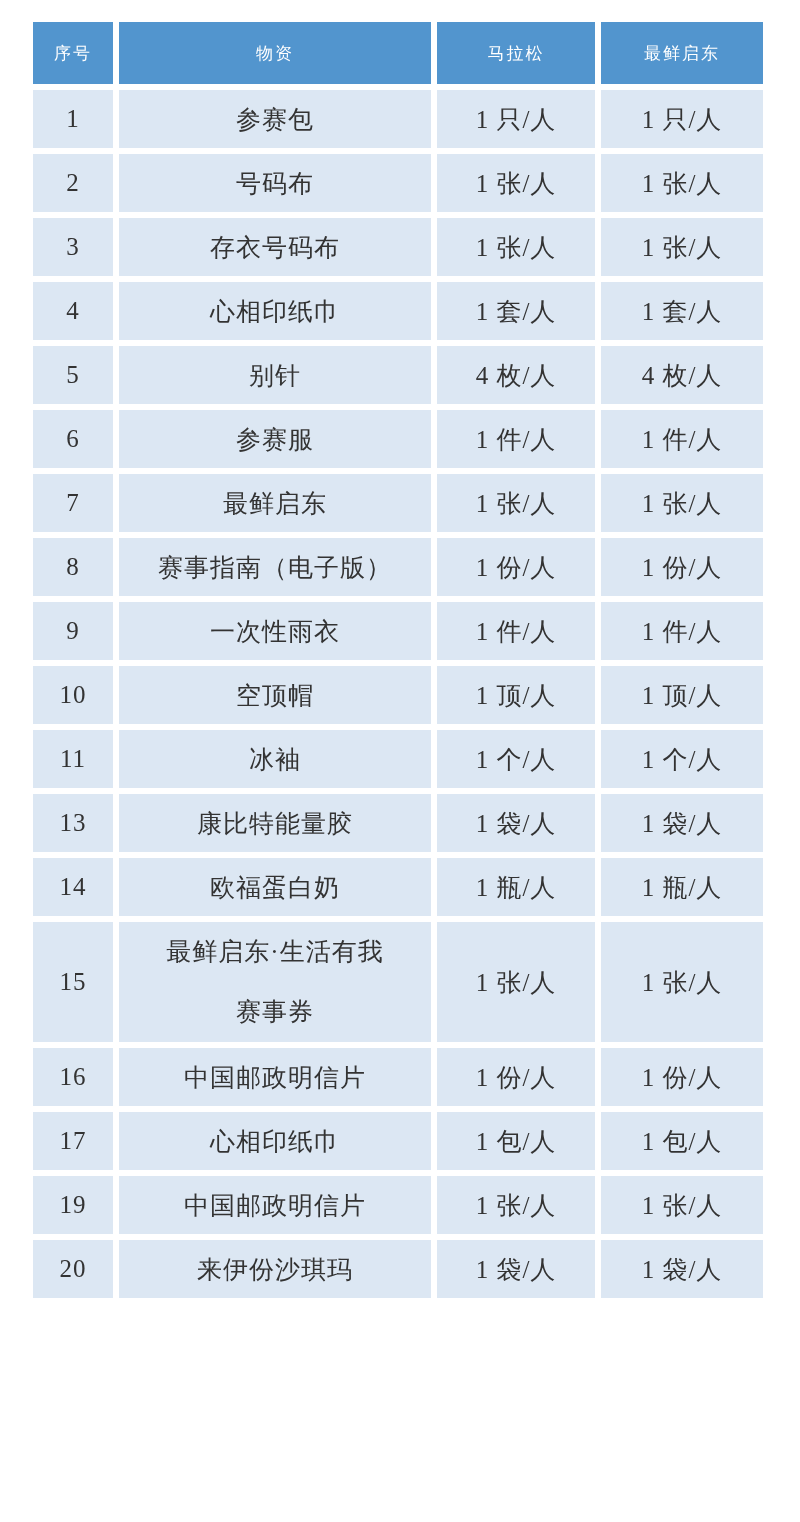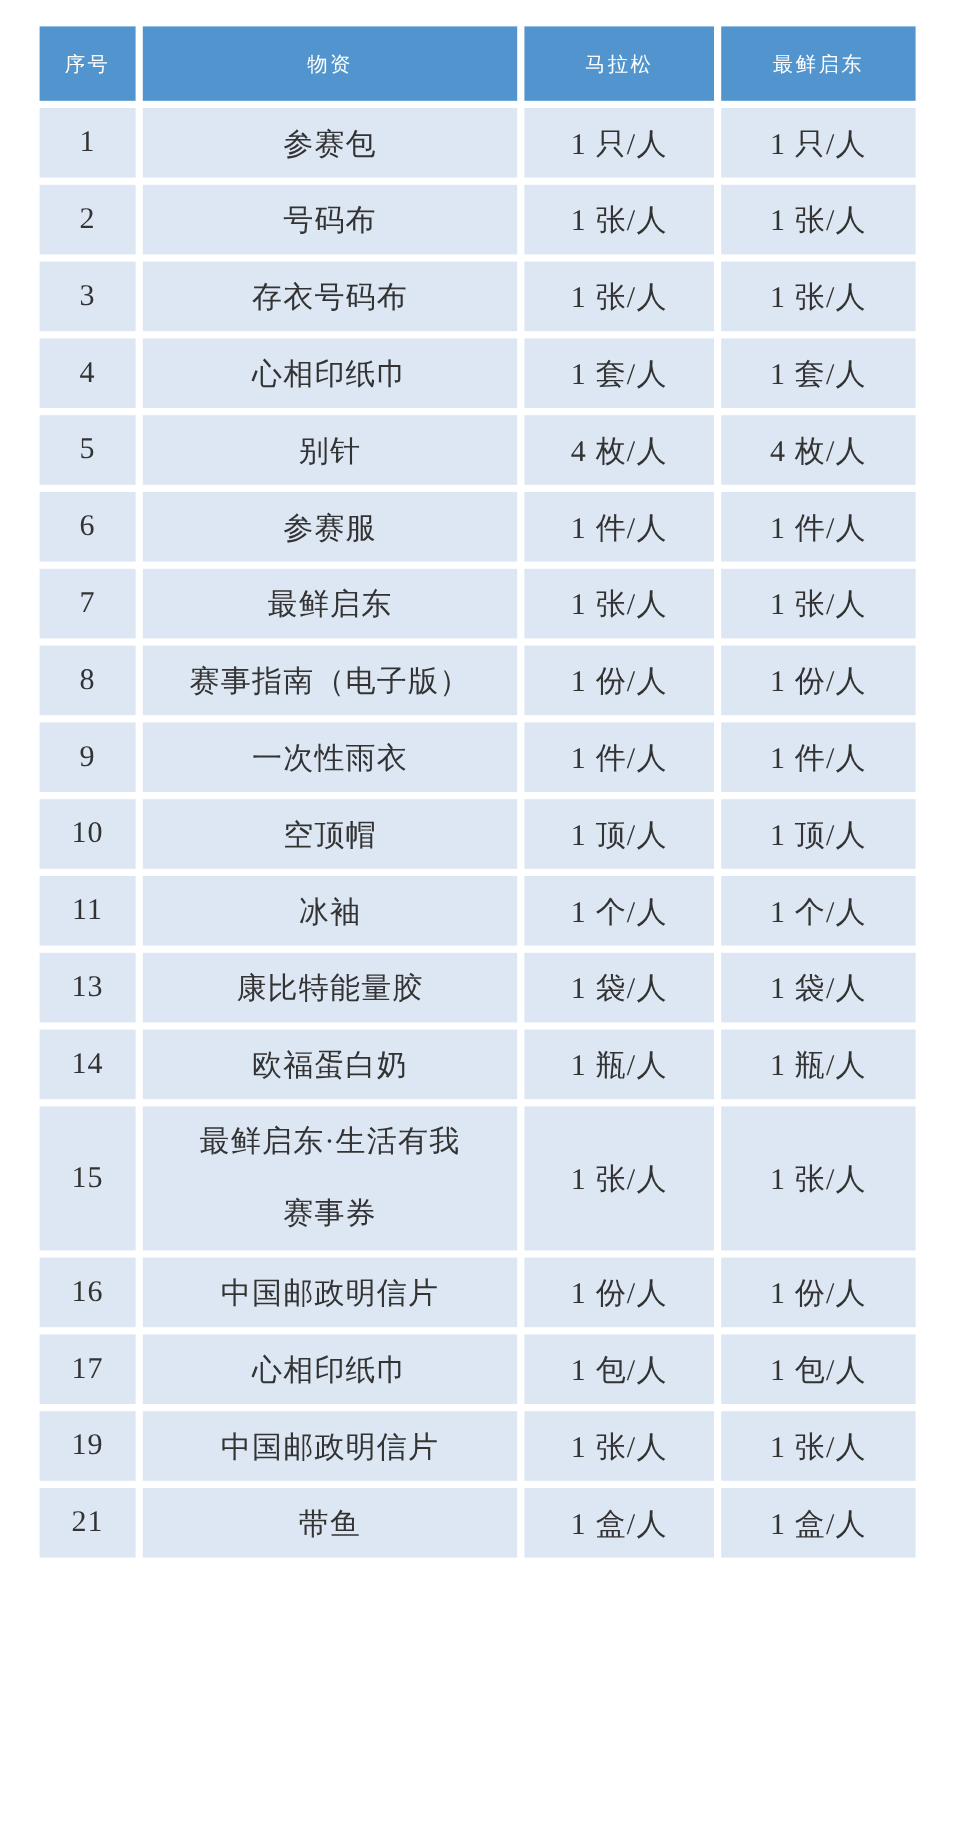--- a/index.html
+++ b/index.html
@@ -174,20 +174,20 @@
           <td>1 包/人</td>
           <td>1 包/人</td>
         </tr>
         <tr>
           <td>19</td>
           <td>中国邮政明信片</td>
           <td>1 张/人</td>
           <td>1 张/人</td>
         </tr>
         <tr>
-          <td>21</td>
-          <td>带鱼</td>
-          <td>1 盒/人</td>
-          <td>1 盒/人</td>
+          <td>20</td>
+          <td>来伊份沙琪玛</td>
+          <td>1 袋/人</td>
+          <td>1 袋/人</td>
         </tr>
       </tbody>
   </table>
 </div>
 
 </body></html>

